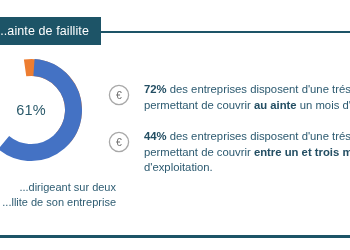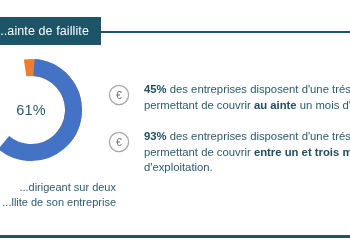--- a/index.html
+++ b/index.html
@@ -165,32 +165,32 @@
   </div>
 
   <div class="bullets">
 
     <div class="bullet">
       <svg class="euro-icon" viewBox="0 0 22 22">
         <circle cx="11" cy="11" r="9.6" fill="none" stroke="#a8a8a8" stroke-width="1.3"></circle>
         <text x="11" y="15.2" text-anchor="middle" font-family="Liberation Sans, sans-serif" font-size="10.5" fill="#6f6f6f">€</text>
       </svg>
       <div class="bullet-text">
-          <div><b>45%</b><span> des entreprises disposent d'une tréso</span></div>
+          <div><b>72%</b><span> des entreprises disposent d'une tréso</span></div>
           <div><span>permettant de couvrir </span><b>au ainte</b><span> un mois d'e</span></div>
         </div>
     </div>
 
     <div class="bullet">
       <svg class="euro-icon" viewBox="0 0 22 22">
         <circle cx="11" cy="11" r="9.6" fill="none" stroke="#a8a8a8" stroke-width="1.3"></circle>
         <text x="11" y="15.2" text-anchor="middle" font-family="Liberation Sans, sans-serif" font-size="10.5" fill="#6f6f6f">€</text>
       </svg>
       <div class="bullet-text">
-          <div><b>93%</b><span> des entreprises disposent d'une tréso</span></div>
+          <div><b>44%</b><span> des entreprises disposent d'une tréso</span></div>
           <div><span>permettant de couvrir </span><b>entre un et trois m</b></div>
           <div><span>d'exploitation.</span></div>
         </div>
     </div>
 
   </div>
 
   <div class="footer-rule"></div>
 
 </div>

